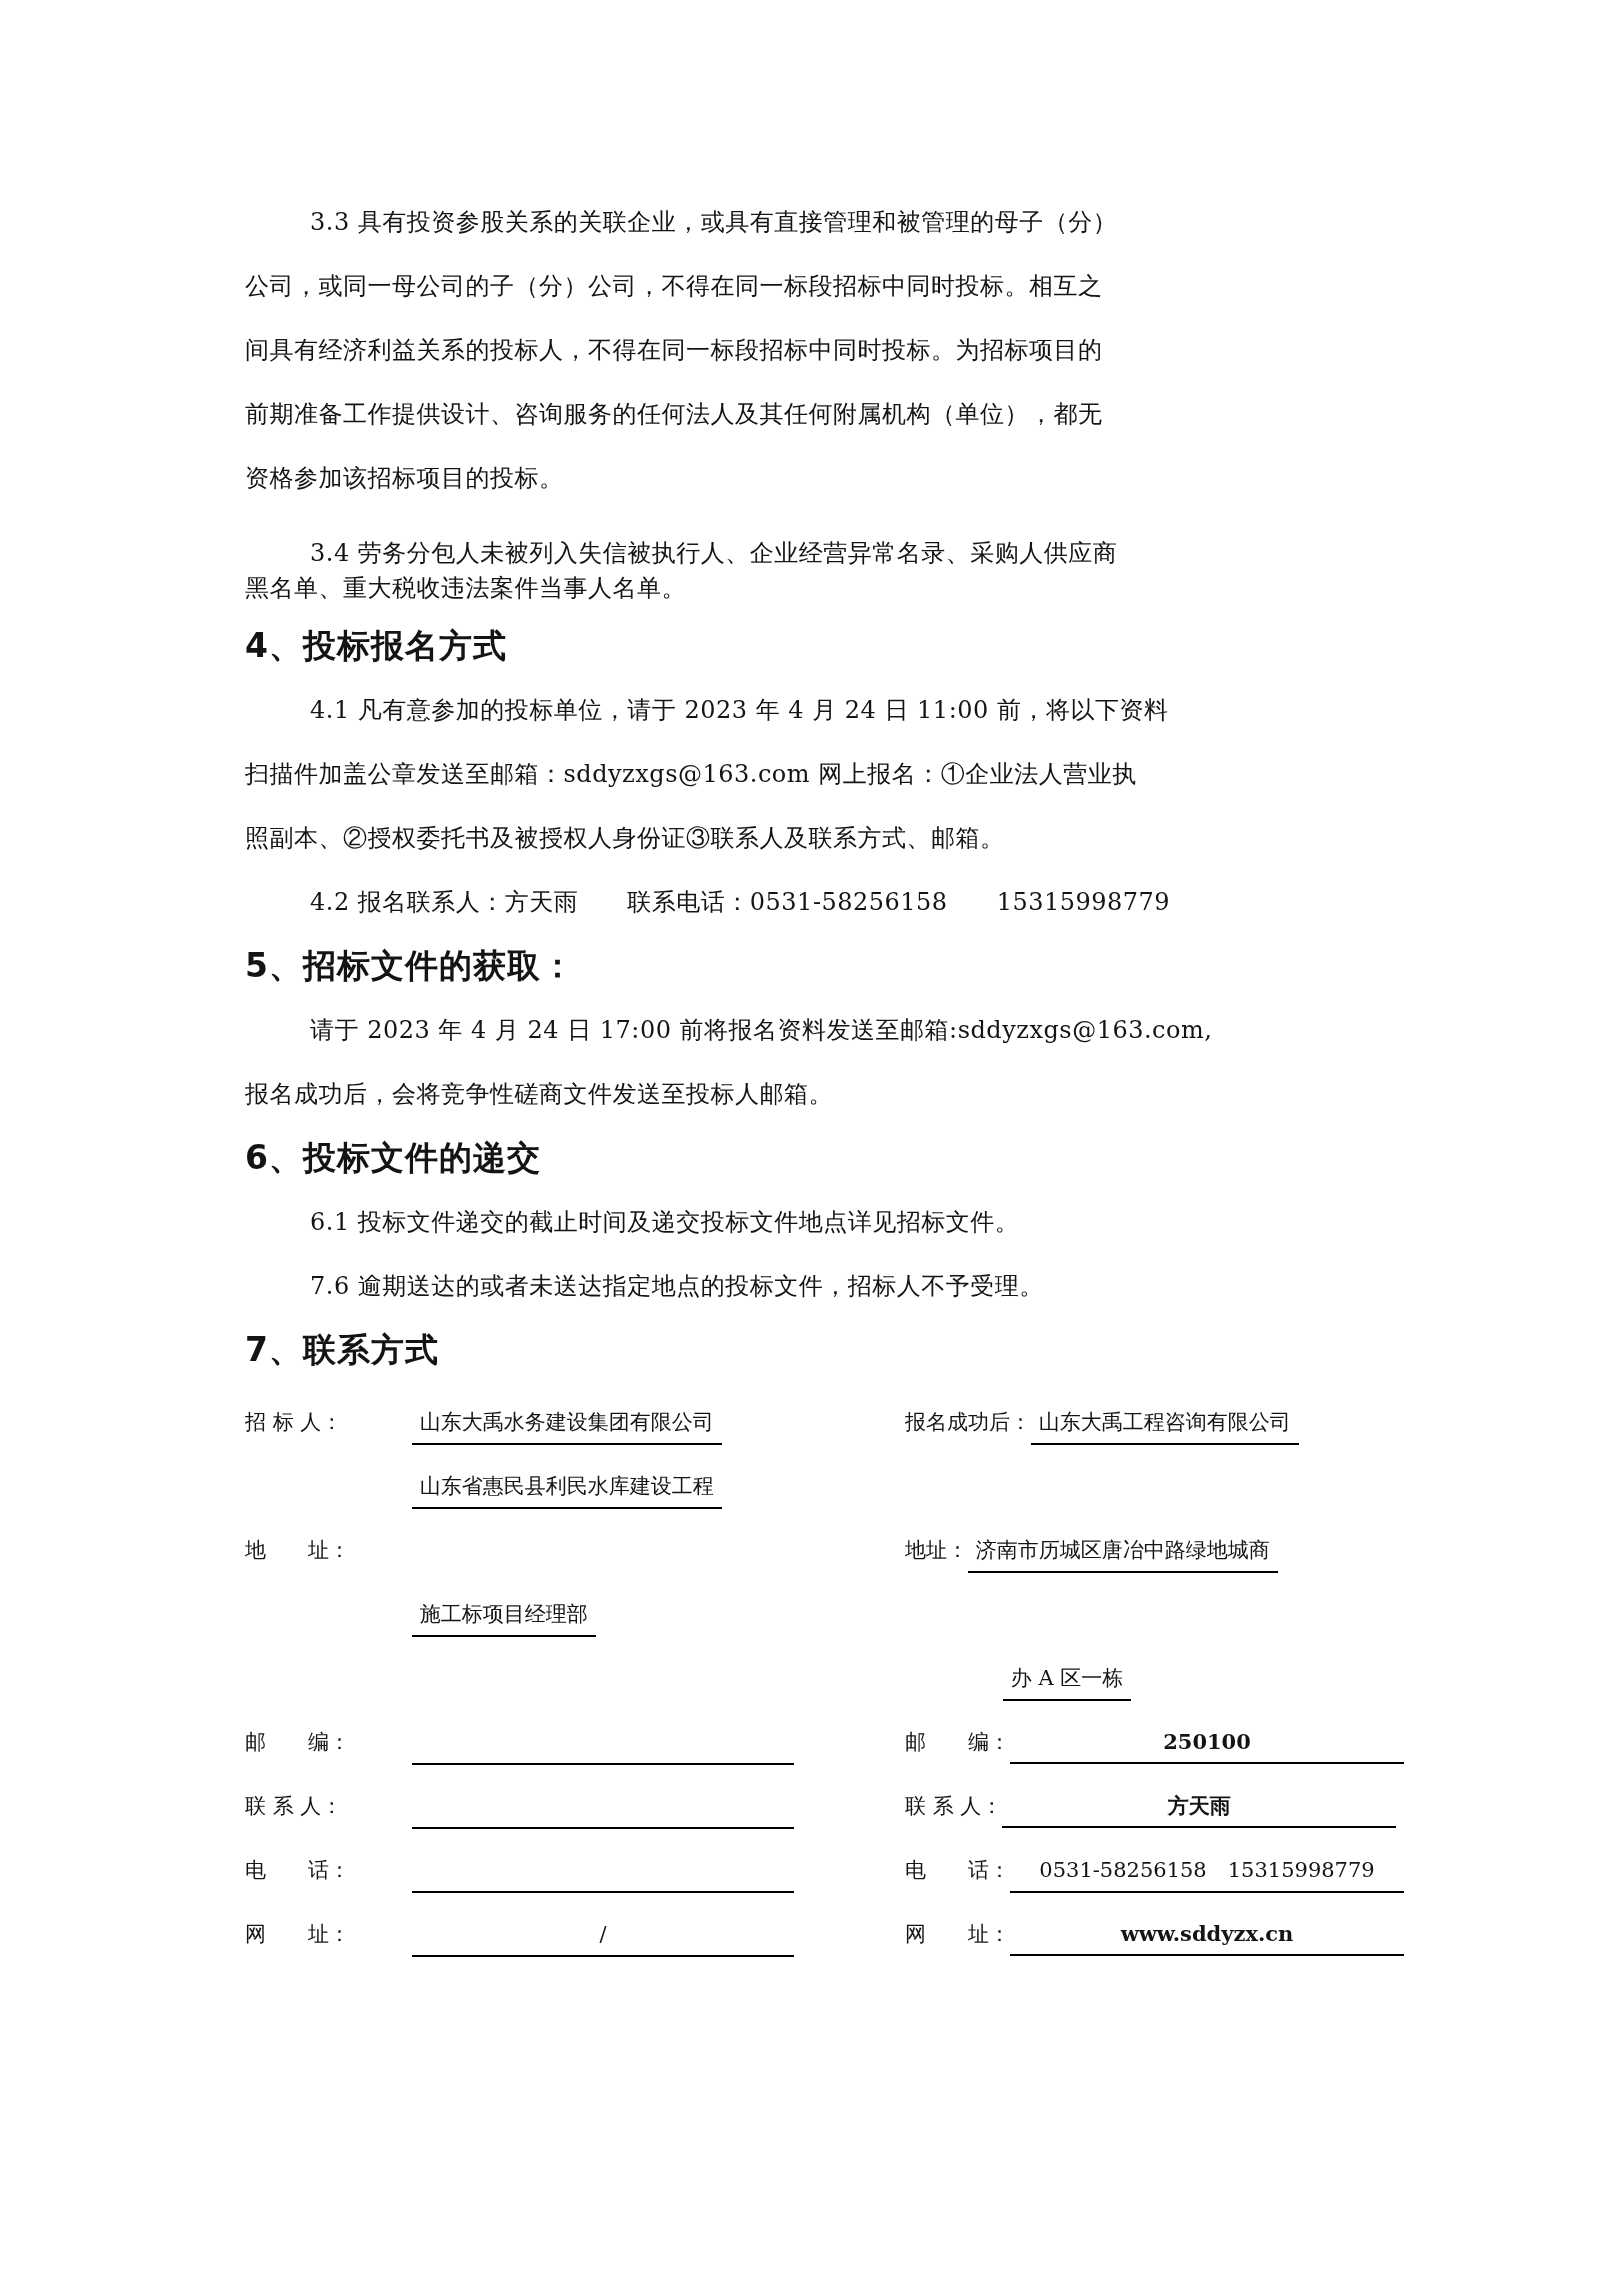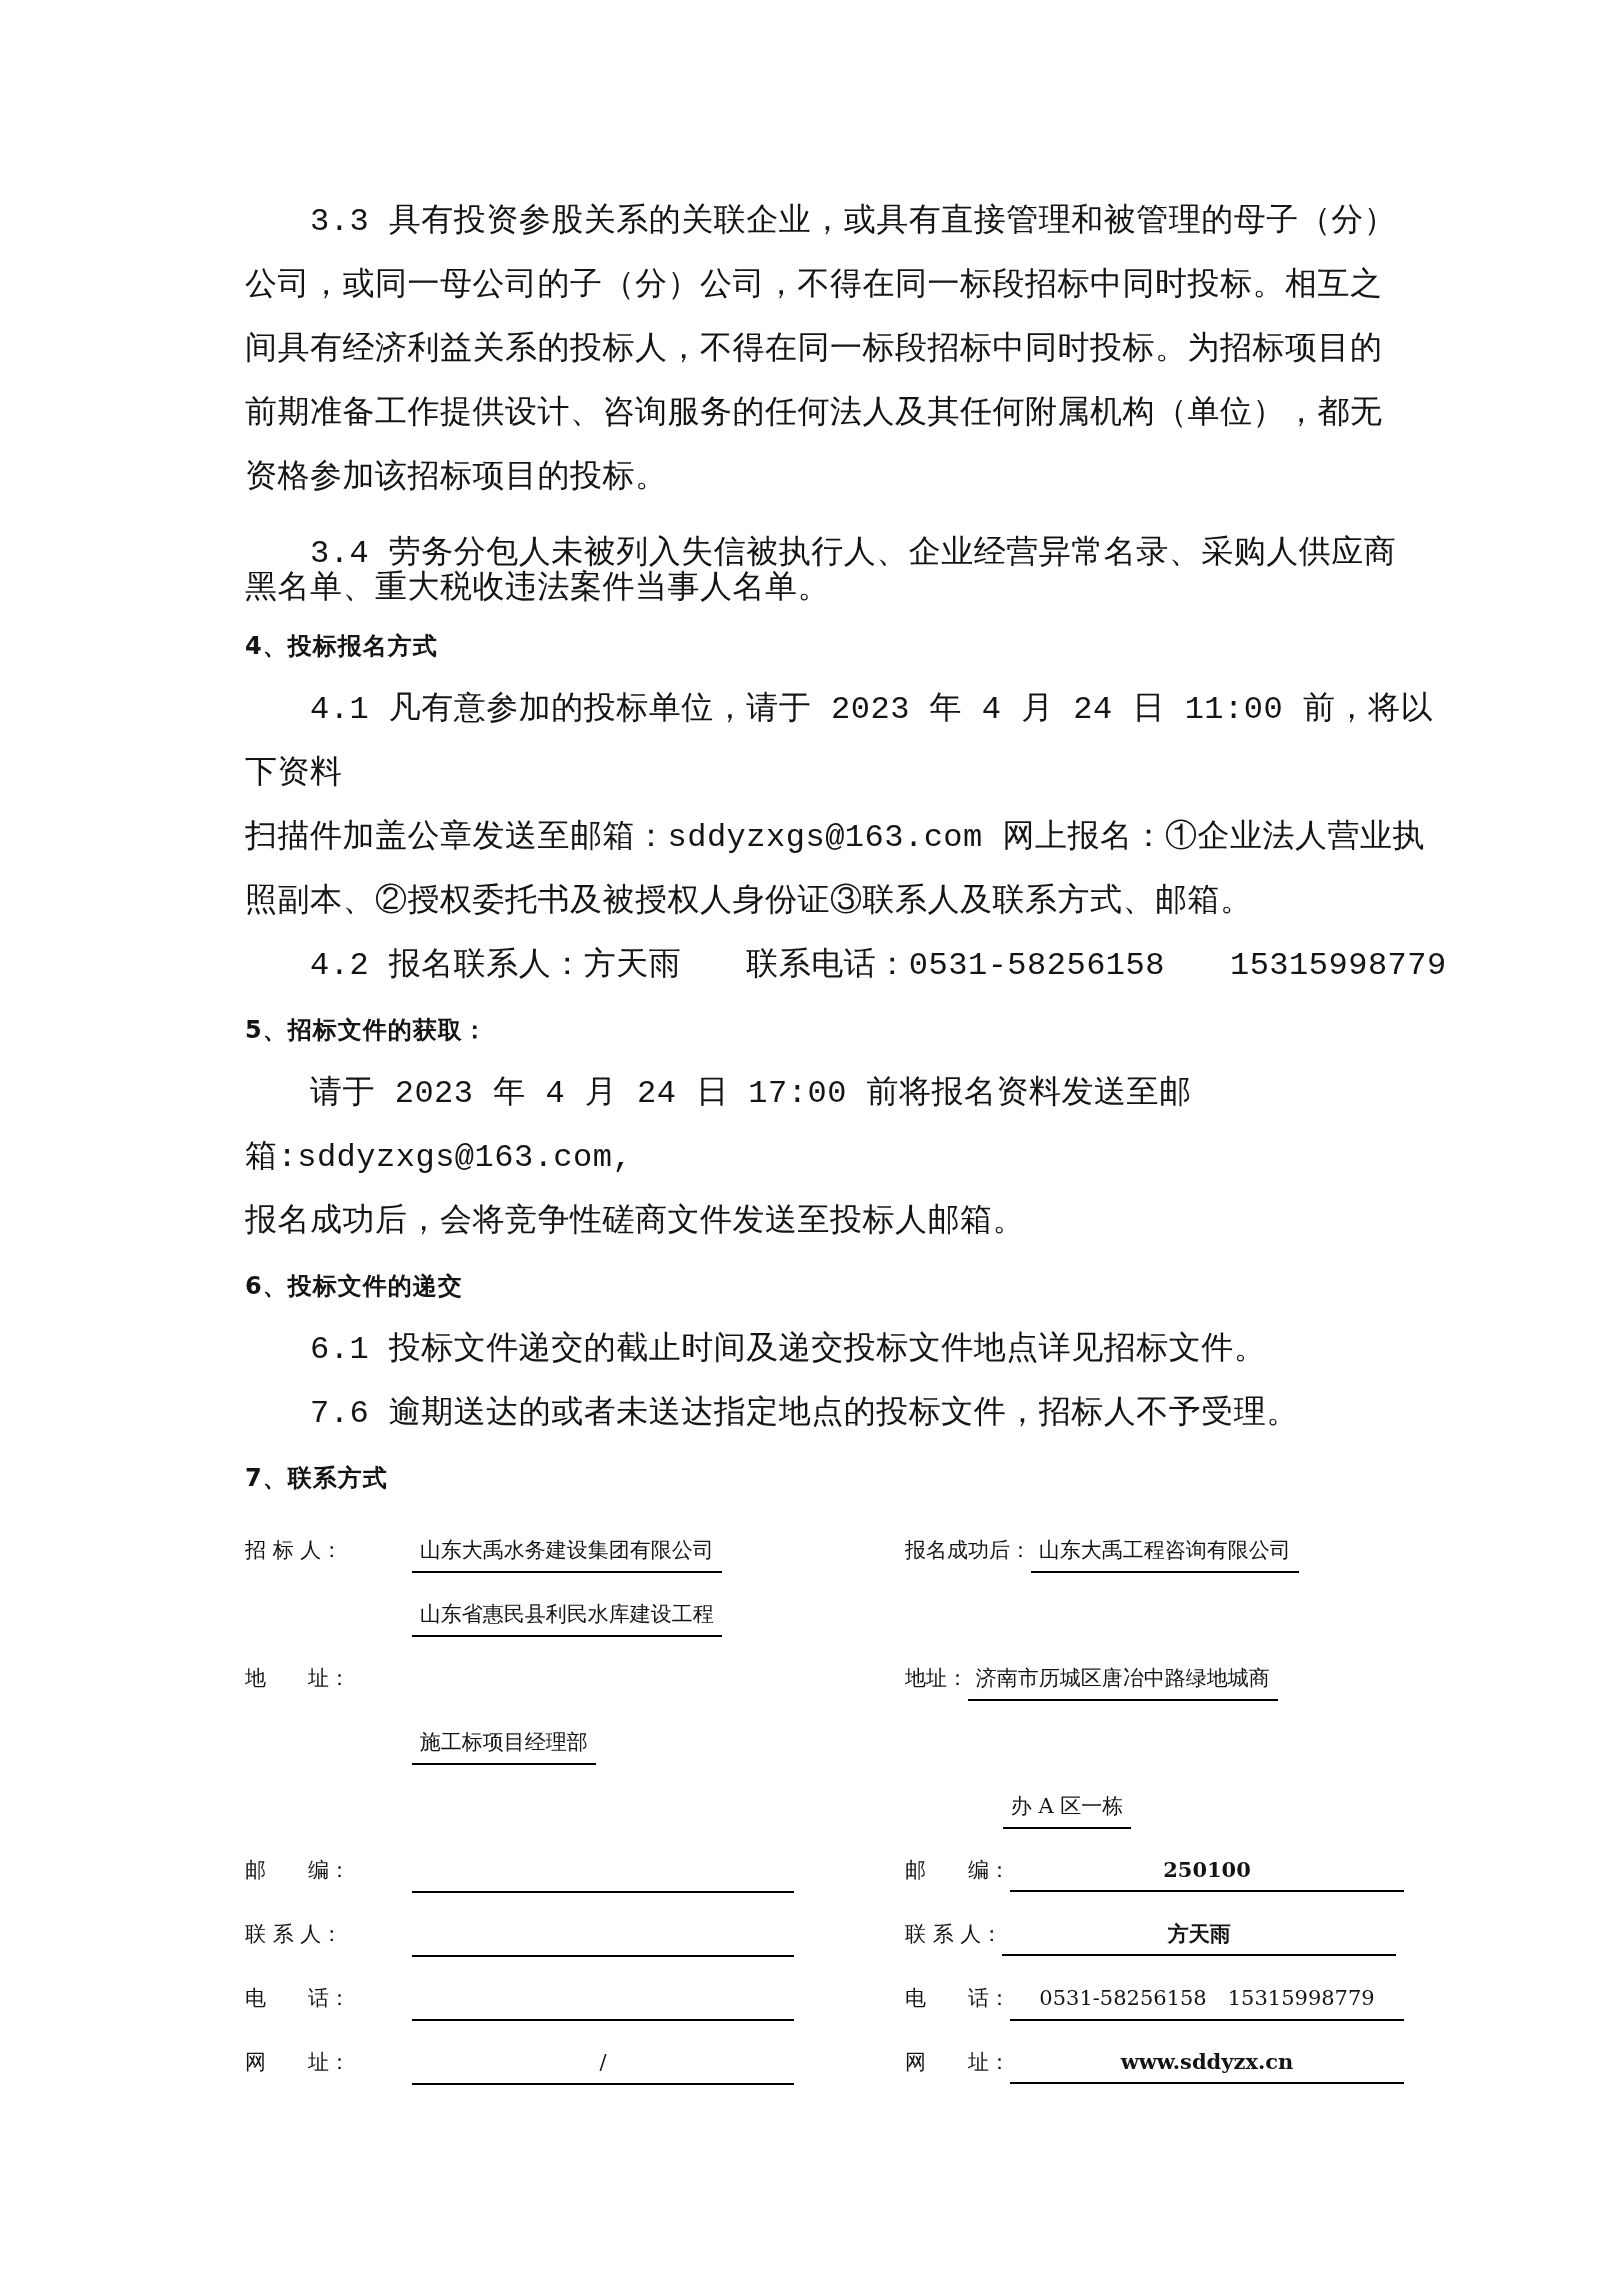--- a/index.html
+++ b/index.html
@@ -12,33 +12,32 @@
     color:#141414;
     font-family:"DejaVu Serif","Liberation Serif",serif;
     overflow:hidden;
   }
   .content {
     position:absolute;
     left:245px; top:190px;
     width:1217px;
   }
   .body {
-    font-size:32px;
+    font-size:24px;
     line-height:64px;
     letter-spacing:0.5px;
     white-space:pre-line;
     text-indent:65px;
-    font-family:Liberation Mono, monospace;
   }
   .tight {
     line-height:35px;
     margin-top:26px;
   }
   .h {
-    font-size:24px;
+    font-size:33px;
     font-weight:bold;
     font-family:"DejaVu Sans","Liberation Sans",sans-serif;
     line-height:64px;
     letter-spacing:1px;
   }
   .h4 { margin-top:7.8px; }
   .contact {
     margin-top:7.8px;
     font-size:21px;
   }

